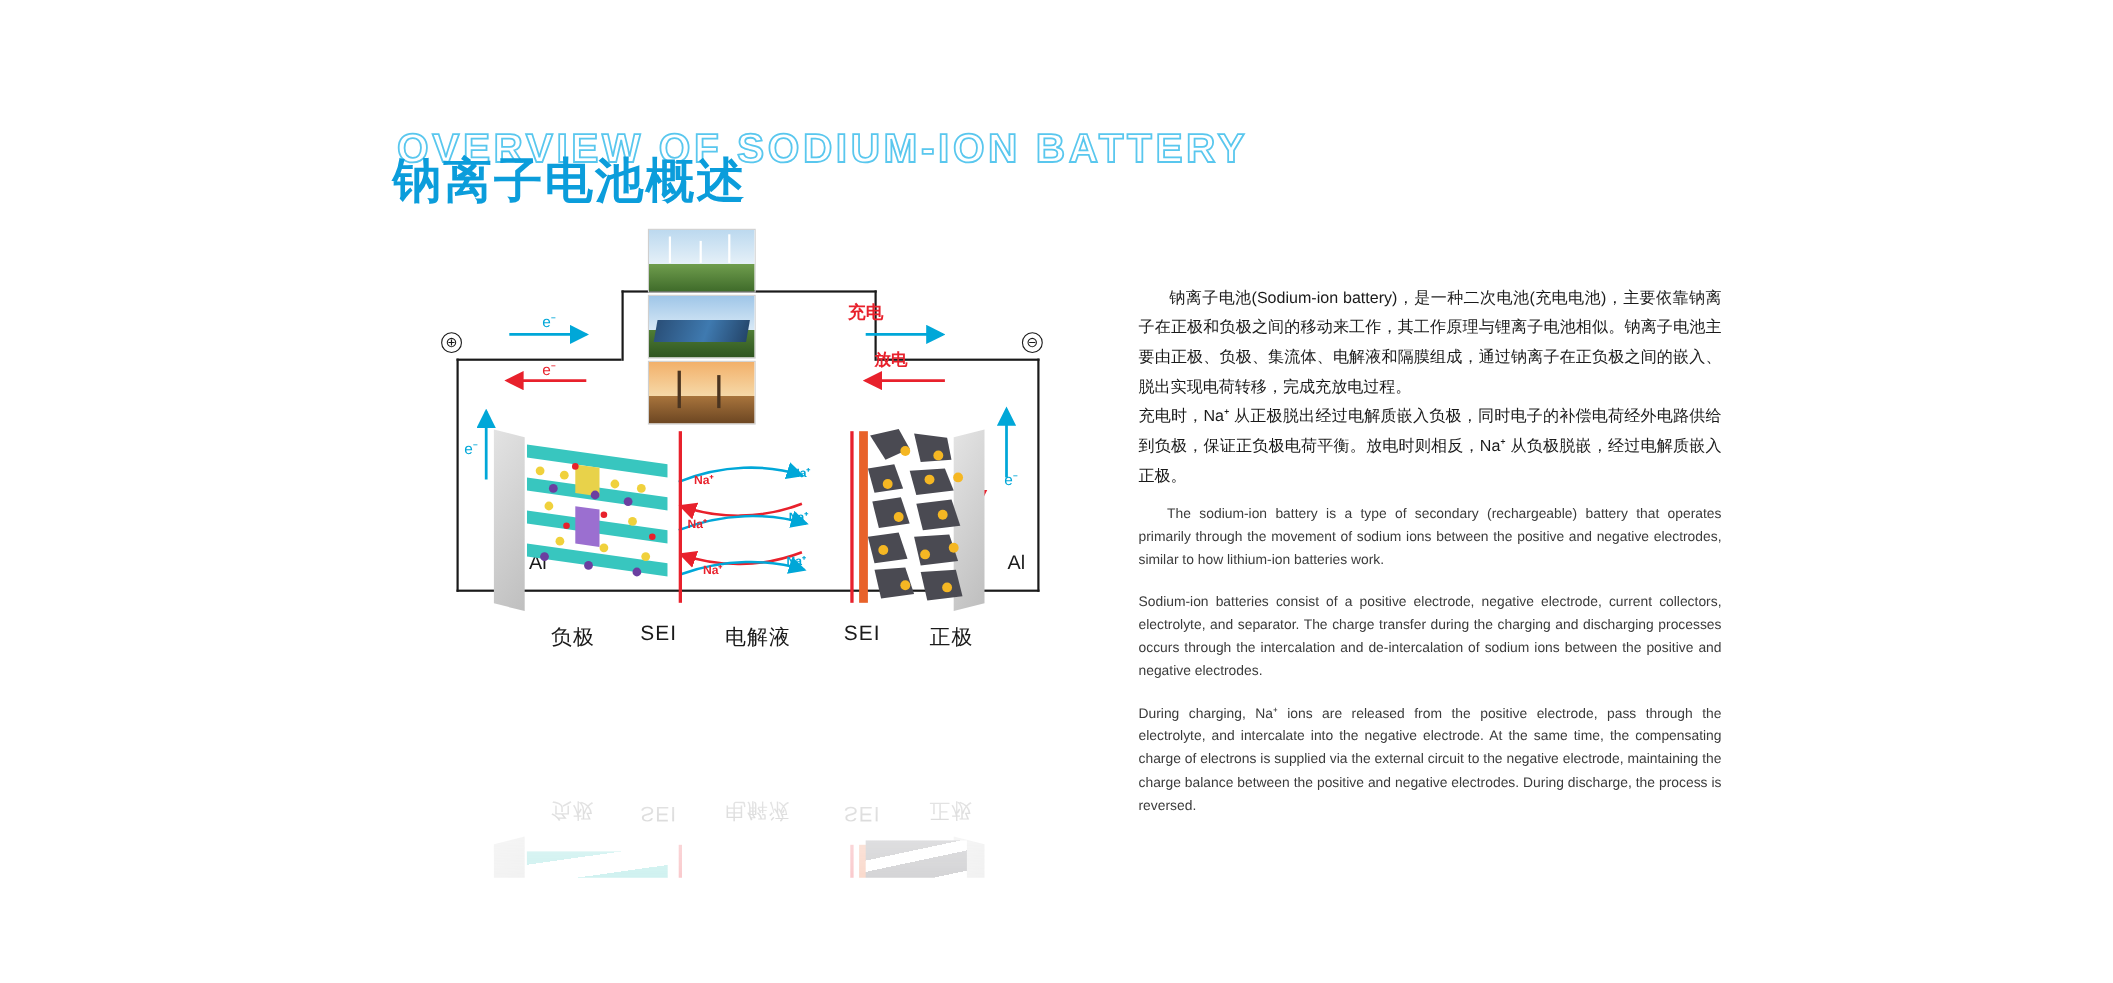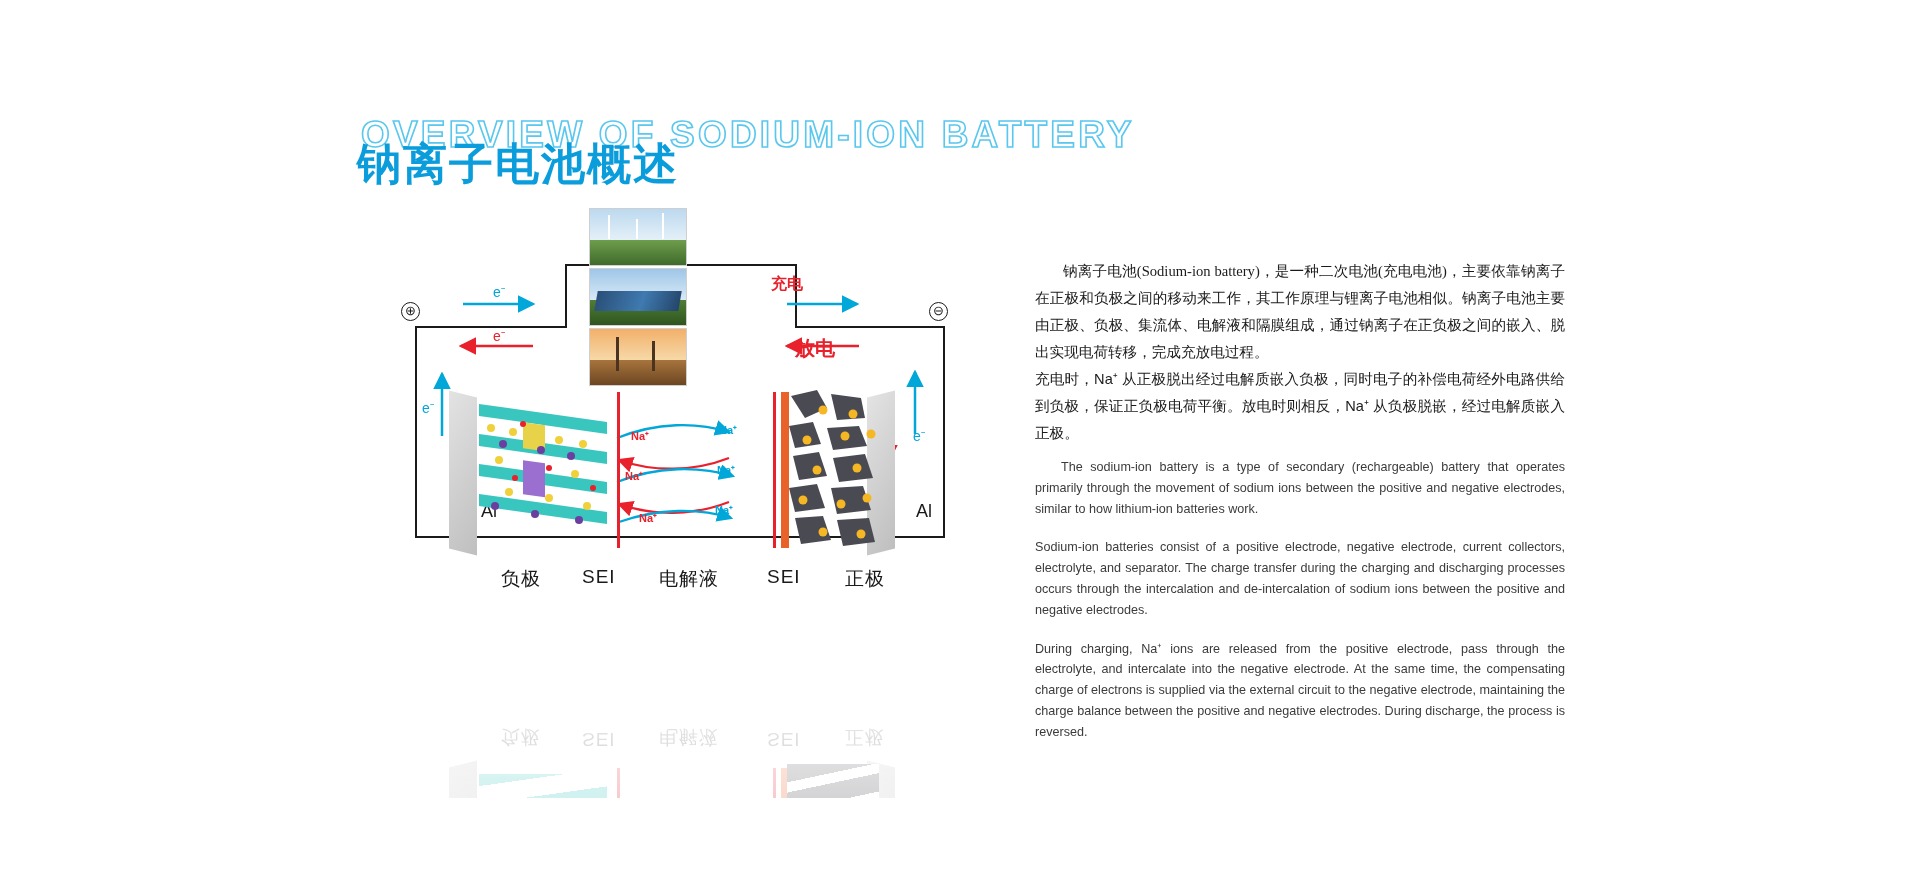--- a/index.html
+++ b/index.html
@@ -102,21 +102,21 @@
     position: absolute;
     left: 0; bottom: 0; right: 0; height: 45%;
   }
 
   .lbl {
     position: absolute;
     white-space: nowrap;
     font-family: "Liberation Sans", sans-serif;
   }
   .lbl-chg { color: #e8212c; font-size: 16px; font-weight: bold; }
-  .lbl-dis { color: #e8212c; font-size: 20px; font-weight: bold; margin-top: 17px; }
+  .lbl-dis { color: #e8212c; font-size: 15px; font-weight: bold; }
   .lbl-e-blue { color: #00a7d8; font-size: 14px; }
   .lbl-e-red { color: #e8212c; font-size: 14px; }
   .lbl-bottom {
     color: #1a1a1a;
     font-size: 19px;
     letter-spacing: 1px;
   }
   .lbl-al { color: #1a1a1a; font-size: 18px; margin-left: 36px; }
   .na-red { color: #e8212c; font-size: 11px; font-weight: bold; }
   .na-blue { color: #00a7d8; font-size: 11px; font-weight: bold; }
@@ -128,21 +128,21 @@
     top: 258px;
     width: 530px;
   }
   .p-cn {
     color: #1a1a1a;
     font-size: 14.6px;
     line-height: 27px;
     margin: 0 0 0 0;
     text-align: justify;
   }
-  .p-cn.indent { text-indent: 28px; font-family: Liberation Serif, serif; }
+  .p-cn.indent { text-indent: 28px; }
   .p-en {
     color: #3b3b3b;
     font-size: 12.6px;
     line-height: 20.8px;
     margin: 10px 0 0 0;
     text-align: justify;
   }
   .p-en.indent { text-indent: 26px; }
   .gap { margin-top: 18px; }
 </style>

